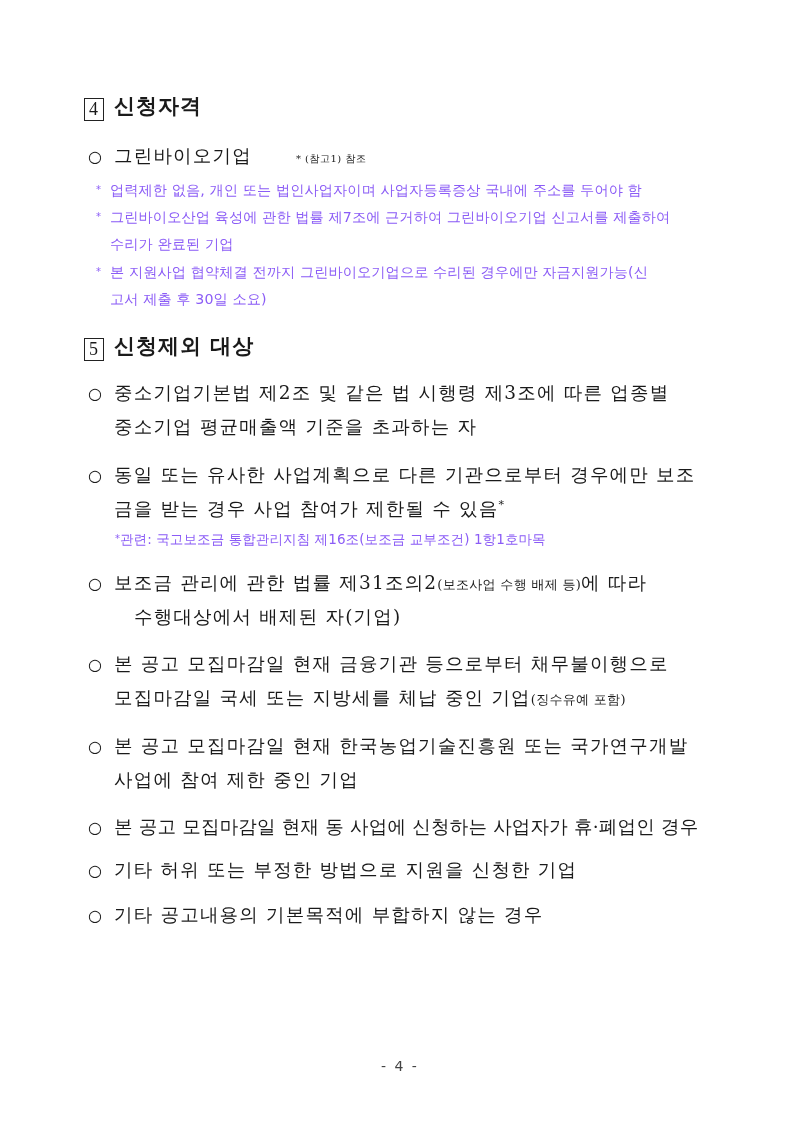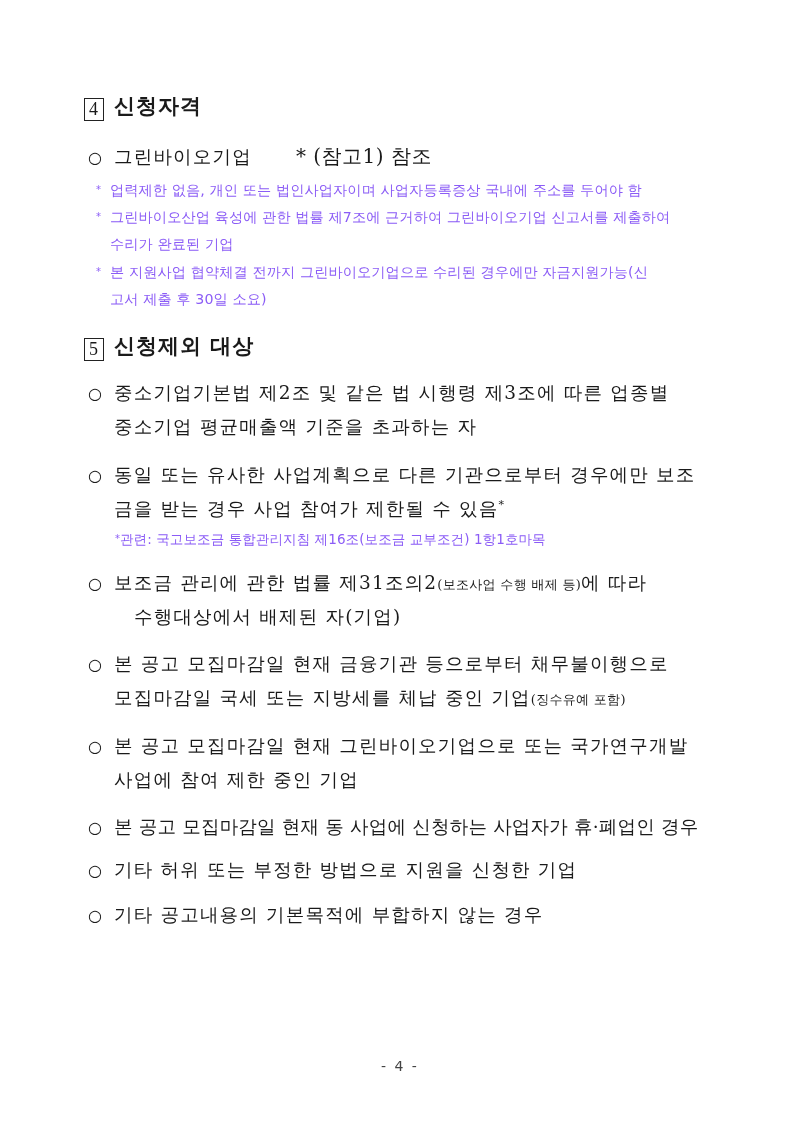--- a/index.html
+++ b/index.html
@@ -9,21 +9,21 @@
     .abs { position: absolute; white-space: nowrap; }
 
     .section-head { font-size: 21px; font-weight: bold; letter-spacing: 1px; }
     .num-box {
       display: inline-block; width: 18px; height: 21px; border: 1.3px solid #222;
       font-family: "Liberation Serif", serif; font-size: 18px; font-weight: normal;
       line-height: 21px; text-align: center; margin-right: 10px; vertical-align: -2px;
     }
     .bullet { font-size: 16px; display: inline-block; width: 26px; }
     .main-text { font-size: 18.5px; letter-spacing: 1.2px; }
-    .ref-text { font-size: 20px; letter-spacing: 0.5px; margin-left: 44px; }
+    .ref-text { font-size: 10px; letter-spacing: 0.5px; margin-left: 44px; }
     .note { font-size: 14.2px; letter-spacing: 0.1px; color: #8b5cf6; }
     .star { font-size: 10px; display: inline-block; width: 14px; vertical-align: 2px; }
     .small-inline { font-size: 13px; letter-spacing: 0.3px; }
     .sup { font-size: 11px; vertical-align: 7px; }
     .page-num { font-size: 14px; color: #444; letter-spacing: 2px; }
   </style>
 </head>
 <body>
 
 <div class="abs serif section-head" style="left:84px; top:92px;">
@@ -71,21 +71,21 @@
 <div class="abs serif main-text" style="left:114px; top:604px;margin-left:20px;">수행대상에서 배제된 자(기업)</div>
 
 <div class="abs serif main-text" style="left:88px; top:651px;">
   <span class="bullet">○</span><span>본 공고 모집마감일 현재 금융기관 등으로부터 채무불이행으로</span>
 </div>
 <div class="abs serif main-text" style="left:114px; top:685px;">
   <span>모집마감일 국세 또는 지방세를 체납 중인 기업</span><span class="small-inline">(징수유예 포함)</span>
 </div>
 
 <div class="abs serif main-text" style="left:88px; top:733px;">
-  <span class="bullet">○</span><span>본 공고 모집마감일 현재 그린바이오기업으로 또는 국가연구개발</span>
+  <span class="bullet">○</span><span>본 공고 모집마감일 현재 한국농업기술진흥원 또는 국가연구개발</span>
 </div>
 <div class="abs serif main-text" style="left:114px; top:767px;">사업에 참여 제한 중인 기업</div>
 
 <div class="abs serif main-text" style="left:88px; top:814px; letter-spacing:0.2px;">
   <span class="bullet">○</span><span>본 공고 모집마감일 현재 동 사업에 신청하는 사업자가 휴·폐업인 경우</span>
 </div>
 
 <div class="abs serif main-text" style="left:88px; top:857px;">
   <span class="bullet">○</span><span>기타 허위 또는 부정한 방법으로 지원을 신청한 기업</span>
 </div>

